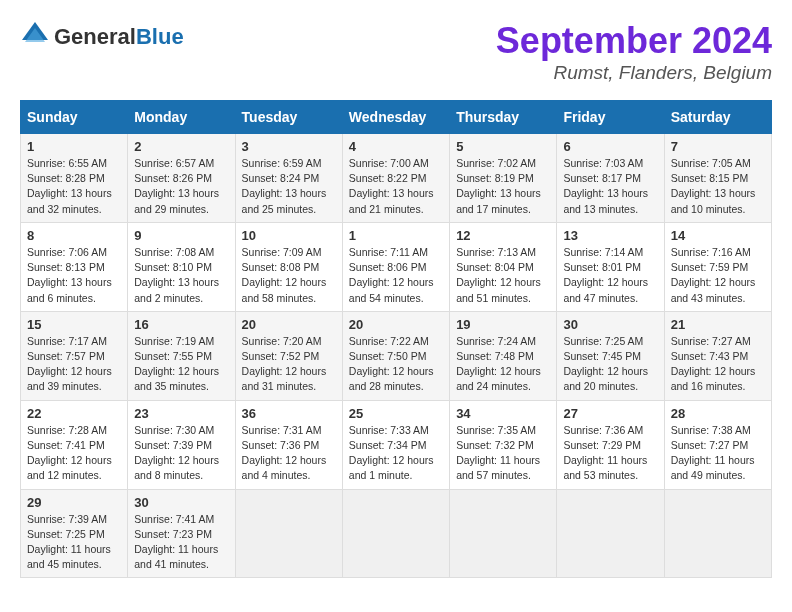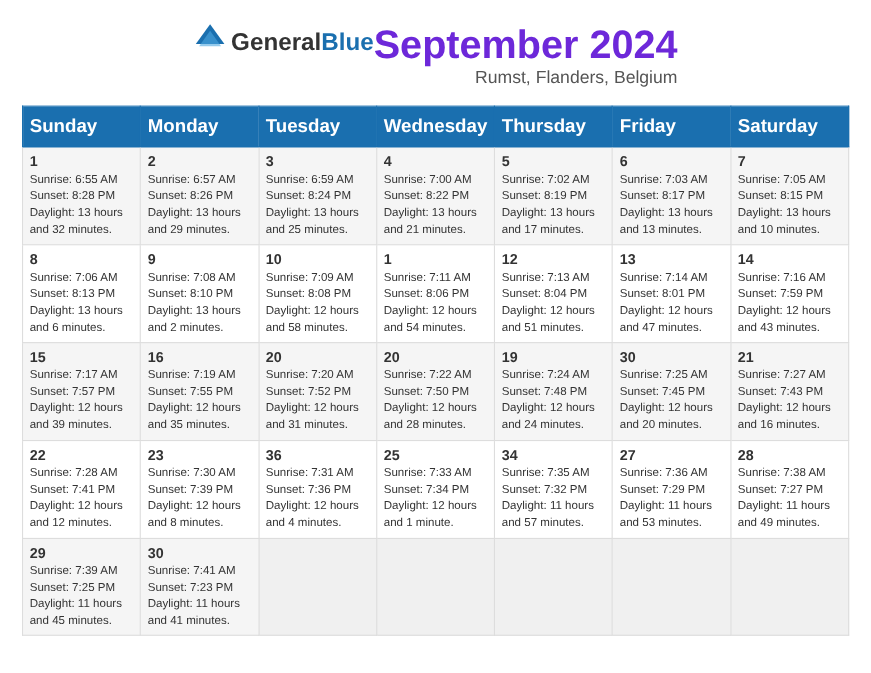--- a/index.html
+++ b/index.html
@@ -5,52 +5,53 @@
     * { box-sizing: border-box; margin: 0; padding: 0; }
     body {
       font-family: Arial, sans-serif;
       background: #fff;
       width: 792px;
       min-height: 612px;
       padding: 20px;
     }
     .header {
       display: flex;
-      justify-content: center;
+      justify-content: space-between;
       align-items: flex-start;
       margin-bottom: 16px;
     }
     .logo {
       display: flex;
       align-items: center;
       gap: 4px;
     }
     .title-block {
       text-align: right;
     }
     .month-year {
       font-size: 36px;
       font-weight: bold;
       color: #6d28d9;
     }
     .location {
-      font-size: 16px;
+      font-size: 19px;
       color: #555;
+      font-style: italic;
     }
     .calendar-table {
       width: 100%;
       border-collapse: collapse;
       border: 1px solid #ccc;
     }
     .calendar-table th {
       background-color: #1a6faf;
       color: #fff;
       text-align: left;
       padding: 8px 6px;
-      font-size: 17px;
+      font-size: 14px;
       border: 1px solid #1a6faf;
     }
     .calendar-table td {
       vertical-align: top;
       padding: 5px 6px;
       font-size: 10.5px;
       color: #333;
       border: 1px solid #ddd;
       width: calc(100% / 7);
       min-height: 80px;

